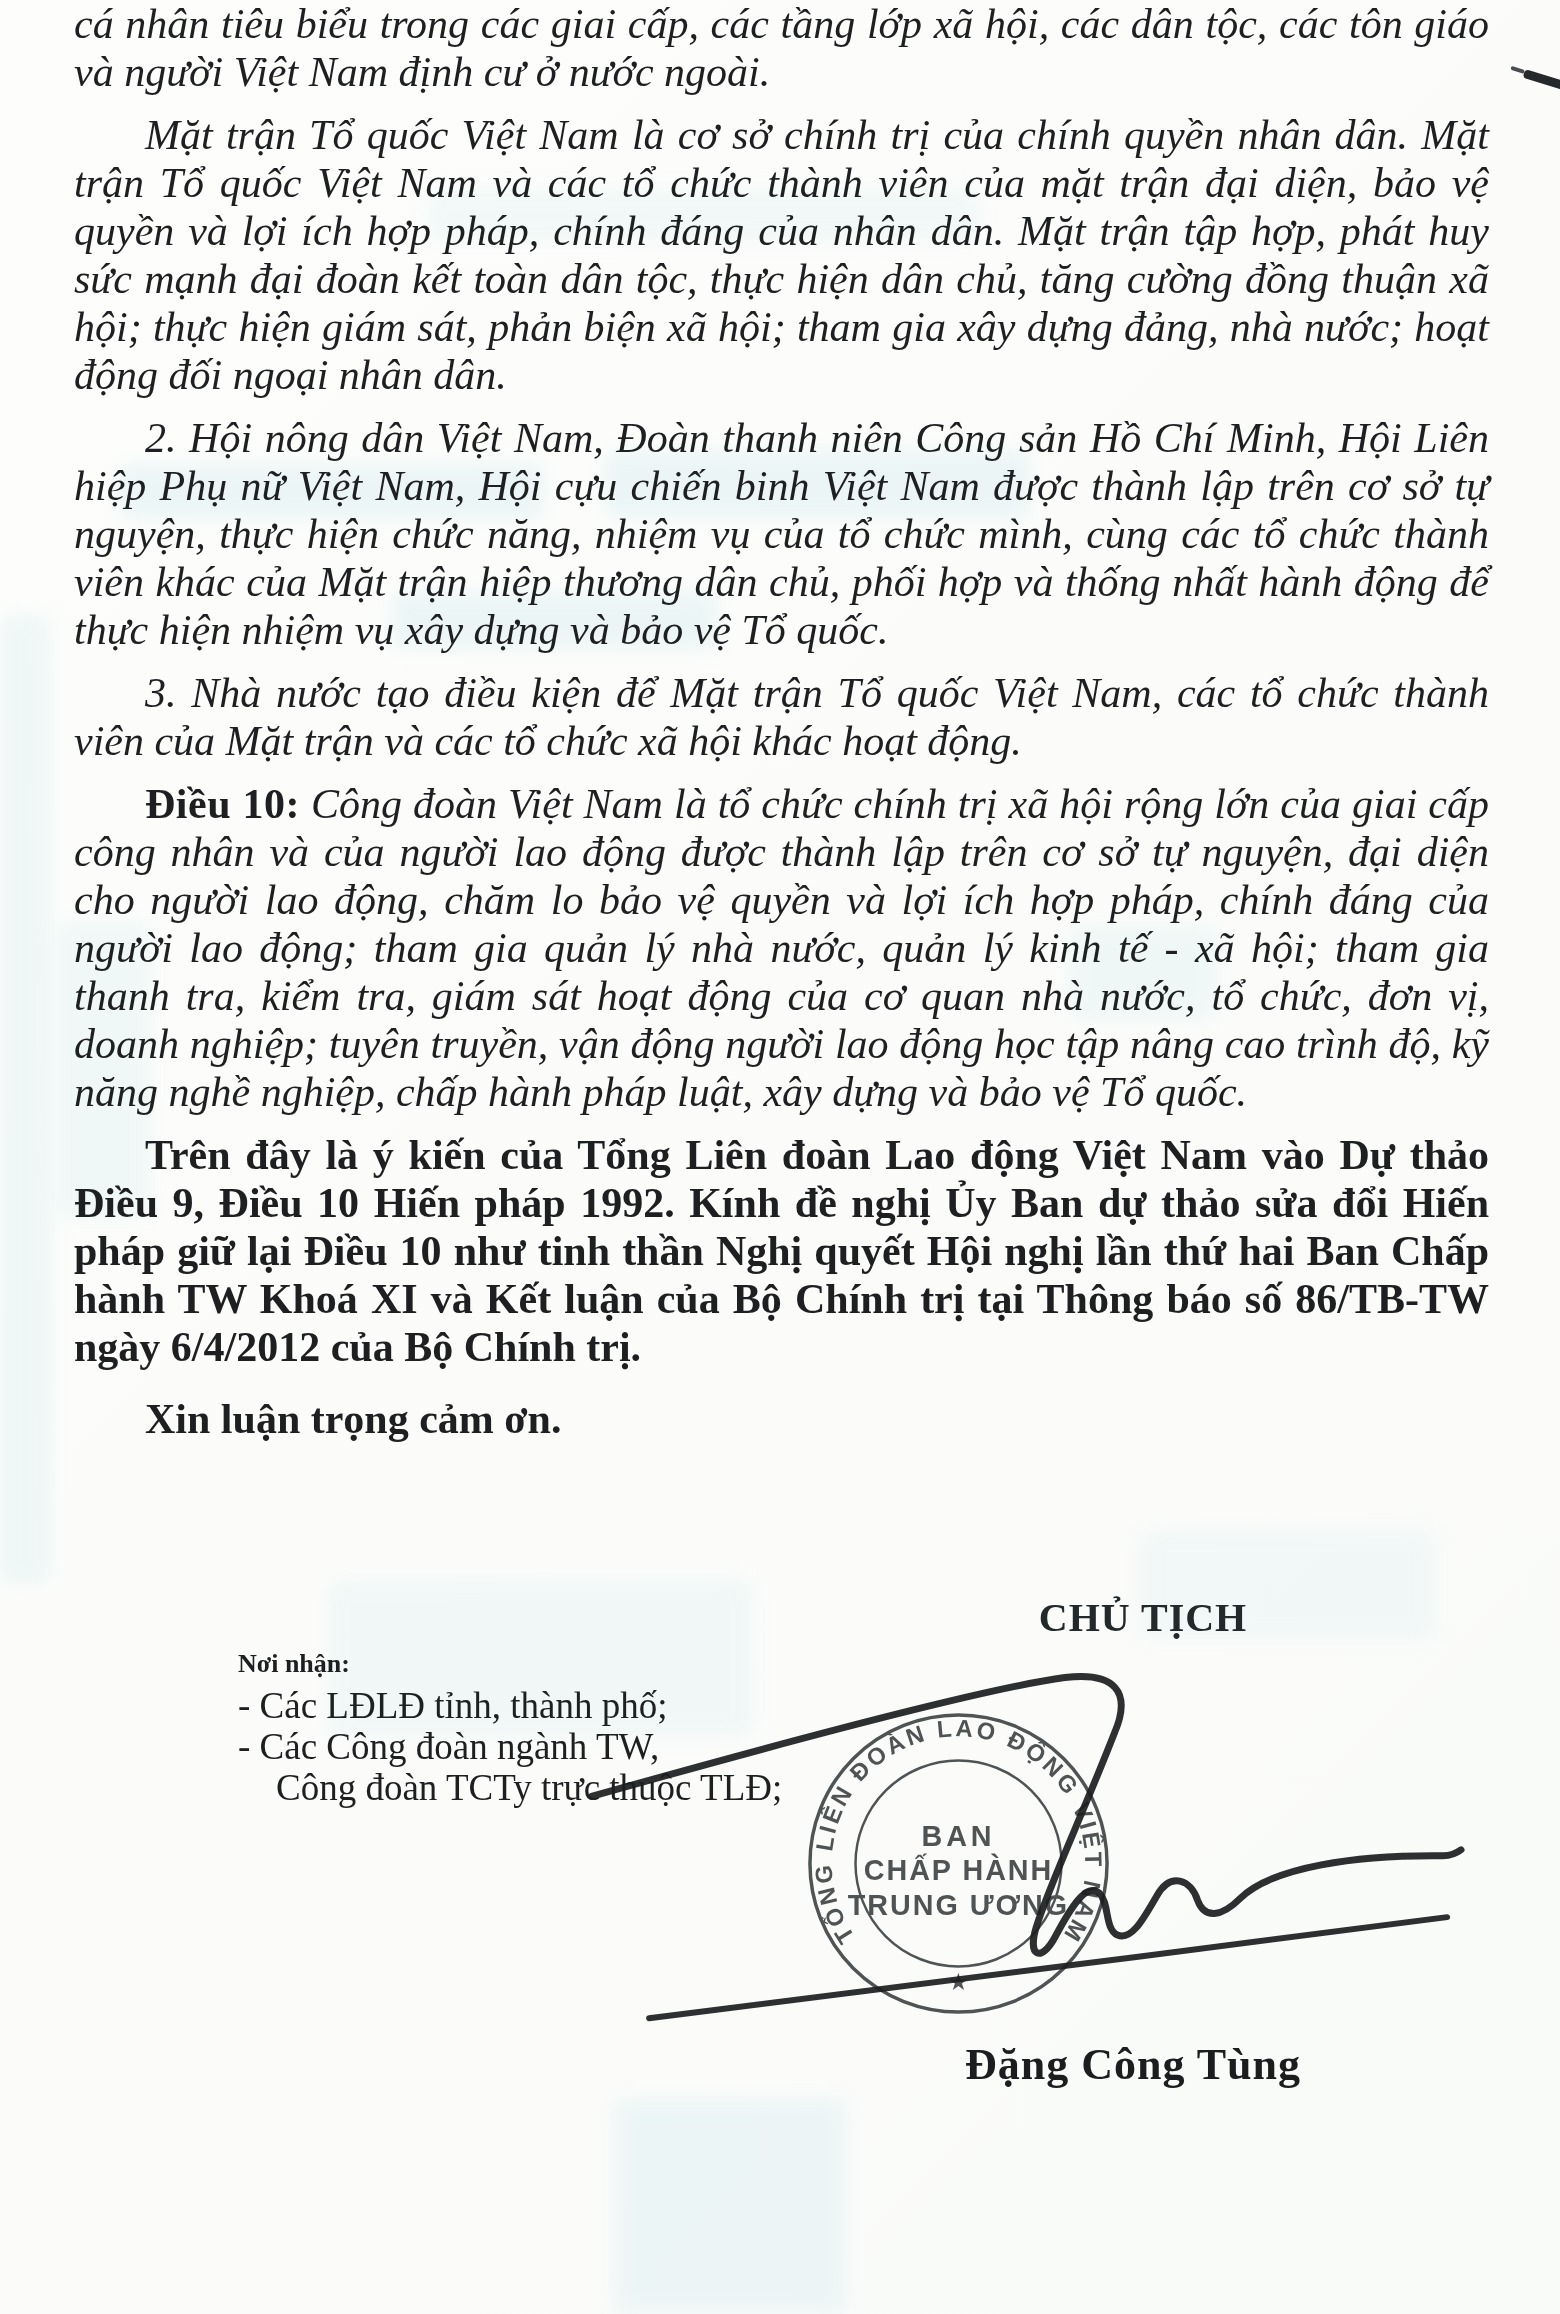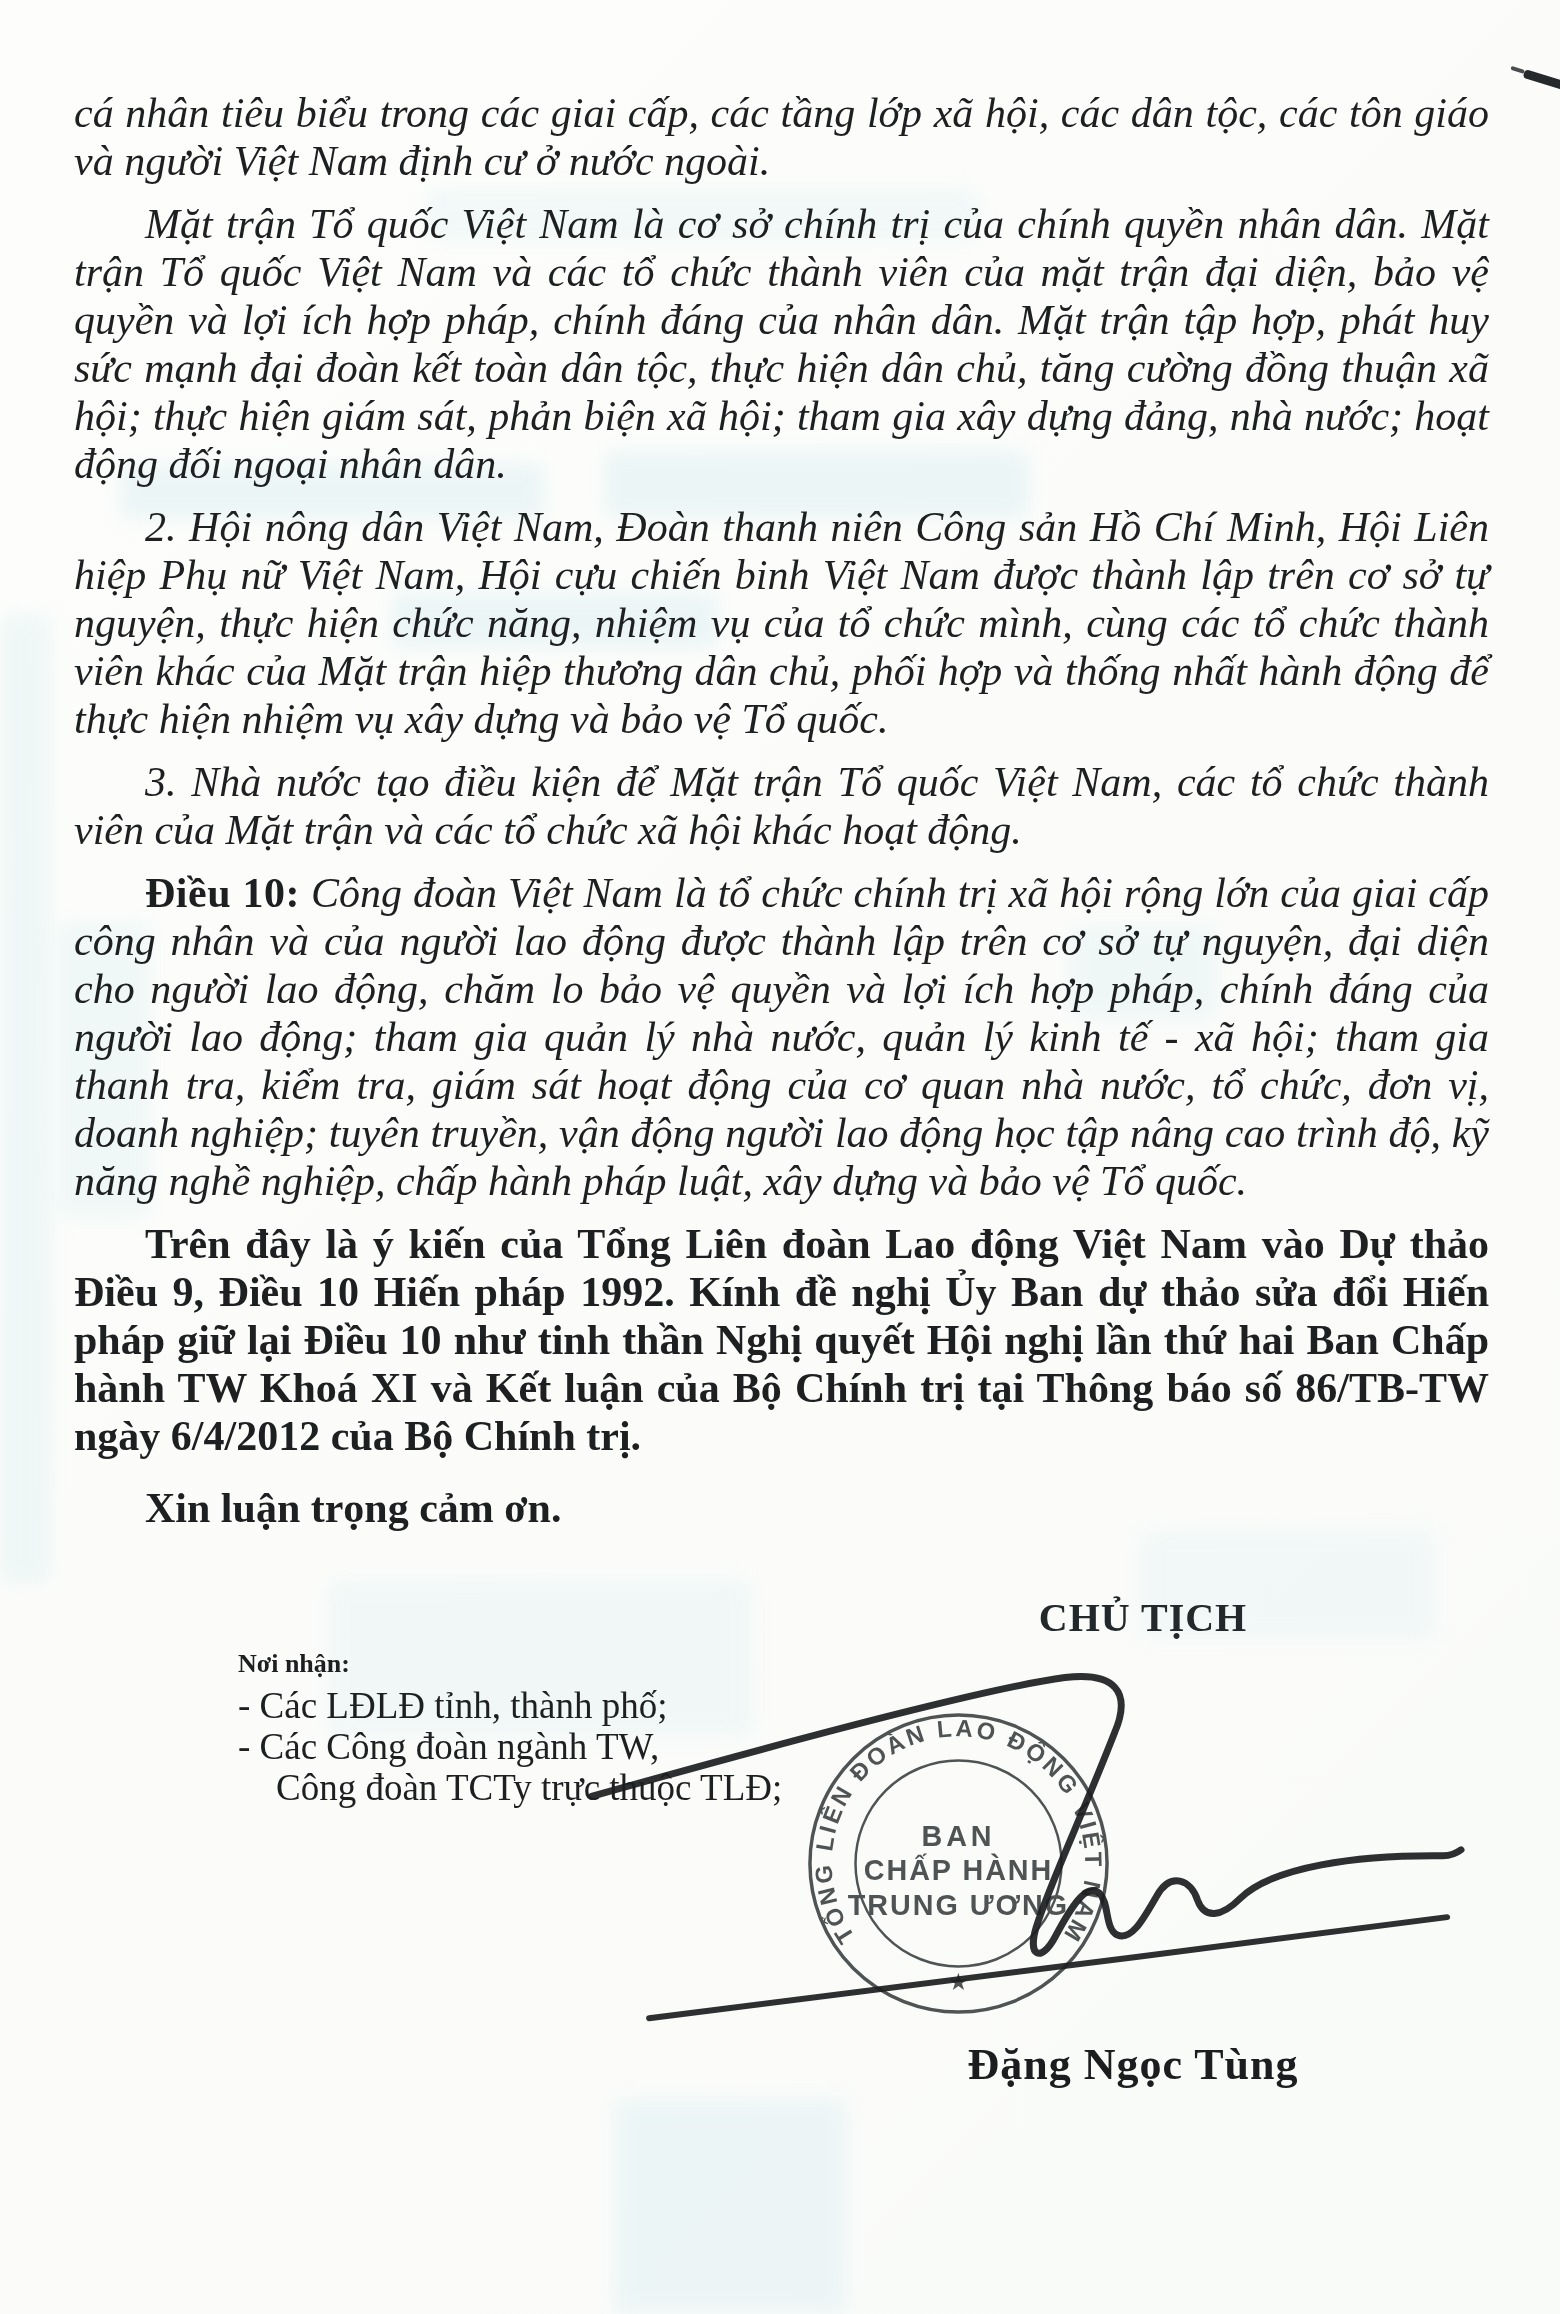--- a/index.html
+++ b/index.html
@@ -23,21 +23,20 @@
   .g7{left:614px;top:2099px;width:233px;height:216px;opacity:.5;}
   .g8{left:327px;top:1579px;width:426px;height:158px;opacity:.35;}
   .g9{left:1139px;top:1530px;width:297px;height:109px;opacity:.3;}
   .g10{left:426px;top:188px;width:554px;height:54px;opacity:.35;}
   
   .corner-mark{position:absolute;left:1523px;top:75px;width:42px;height:9px;background:#26292b;border-radius:4px;transform:rotate(17deg);}
   .corner-mark::after{content:"";position:absolute;left:-14px;top:1px;width:14px;height:4px;background:#4a4d4f;border-radius:3px;}
 
   .body-text{
     position:absolute;left:74px;top:0;width:1415px;
-    padding-top:89px;
     font-size:42px;line-height:48px;
     text-align:justify;
   }
   .body-text p{margin:0 0 15px 0;}
   .it{font-style:italic;}
   .ind{text-indent:71px;}
   .noindent{text-indent:0;}
   .rm{font-style:normal;font-weight:bold;}
   .lead{font-weight:bold;font-style:normal;letter-spacing:0.5px;}
   p.last{margin-top:24px;}
@@ -122,16 +121,16 @@
              C 522 284, 538 258, 551 270
              C 561 280, 556 306, 569 312
              C 584 318, 596 294, 609 272
              C 623 248, 643 256, 650 277
              C 657 296, 674 294, 693 275
              C 726 243, 810 231, 898 232
              C 906 232, 912 229, 916 226" fill="none" stroke="#1b1d1f" stroke-width="7" stroke-linecap="round" stroke-linejoin="round" opacity="0.92"></path>
     <path d="M 96 396 C 320 368, 640 328, 902 294" fill="none" stroke="#1b1d1f" stroke-width="6" stroke-linecap="round" opacity="0.92"></path>
   </svg>
 
-  <div class="signer-name">Đặng Ngọc Tùng</div>
+  <div class="signer-name">Đặng Công Tùng</div>
 
 </div>
 
 
 </body></html>

